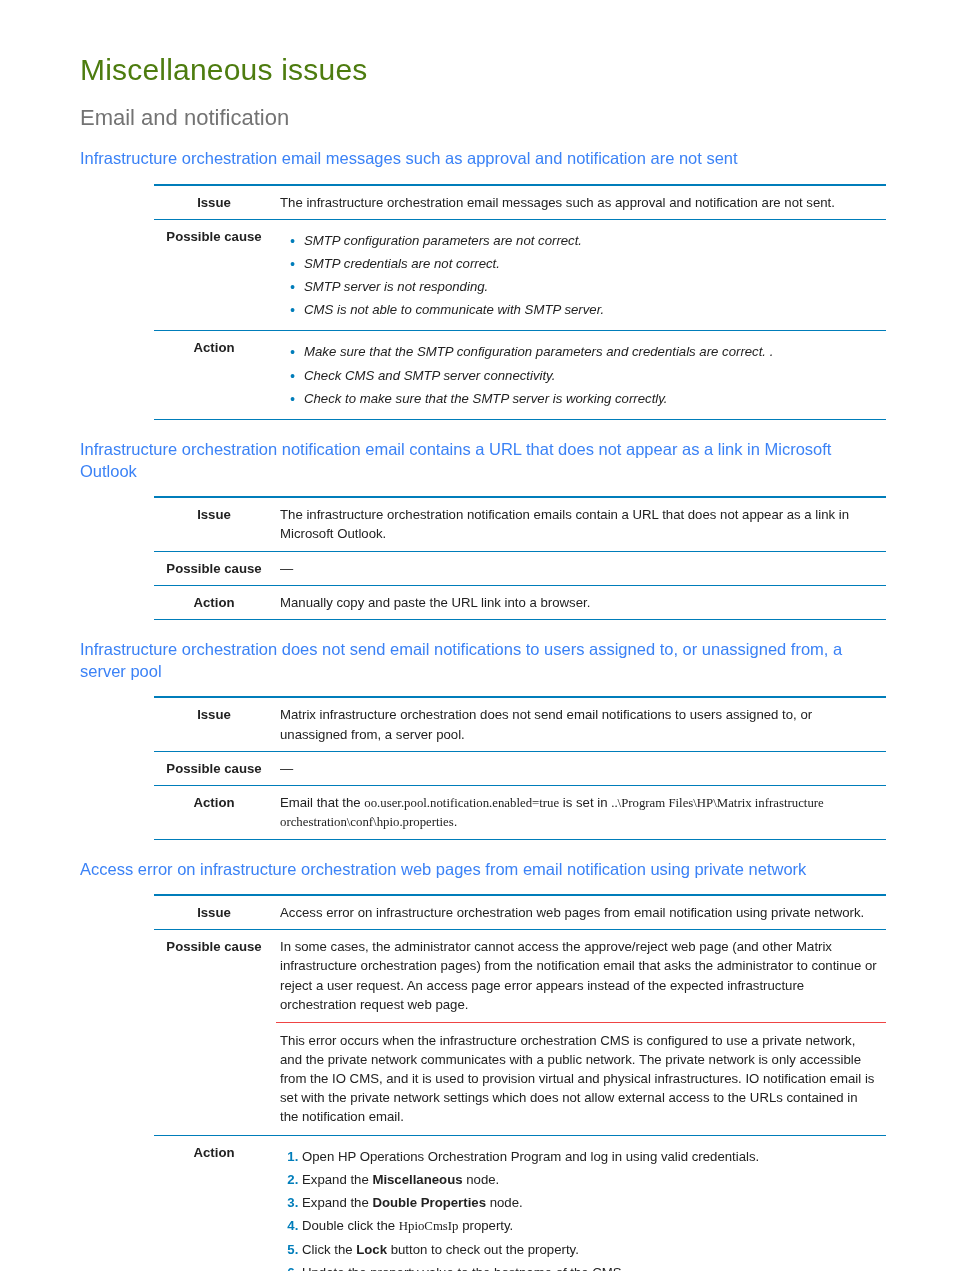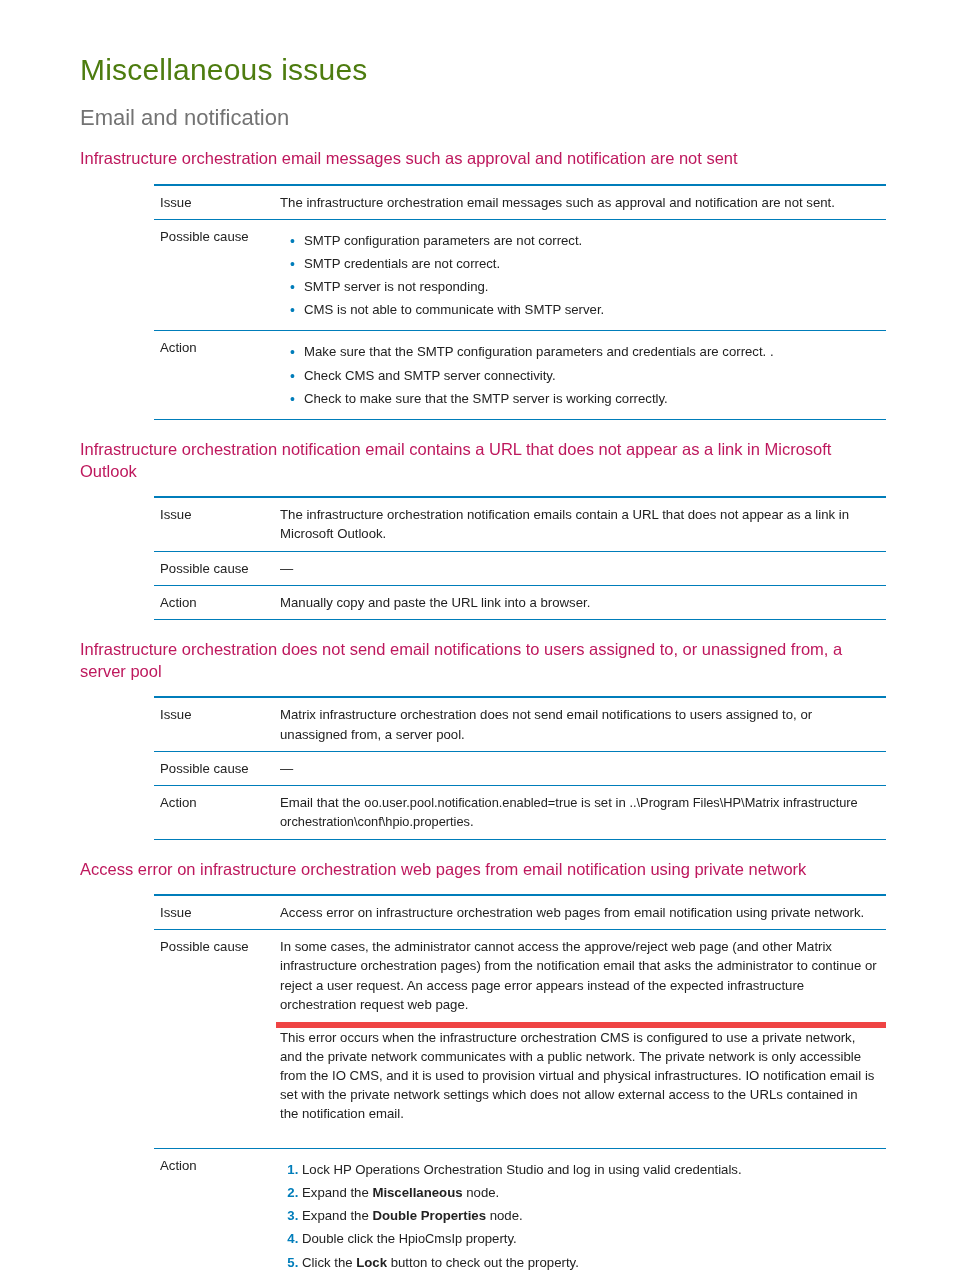--- a/index.html
+++ b/index.html
@@ -21,21 +21,21 @@
   }
   h2.section-title {
     font-weight: 300;
     font-size: 22px;
     color: #737373;
     margin: 6px 0 12px 0;
   }
   h3.sub-title {
     font-weight: 300;
     font-size: 16.5px;
-    color: #be185d;
+    color: #3b82f6;
     margin: 14px 0 14px 0;
     line-height: 1.35;
   }
   table.issue-table {
     border-collapse: collapse;
     margin-left: 74px;
     width: calc(100% - 74px);
     margin-bottom: 18px;
   }
   table.issue-table tr:first-child td {
@@ -43,59 +43,61 @@
   }
   table.issue-table td {
     border-top: 1px solid #007dba;
     border-bottom: 1px solid #007dba;
     padding: 7px 8px 7px 4px;
     vertical-align: top;
     font-size: 13.2px;
   }
   table.issue-table td.label {
     width: 108px;
-    font-weight: normal;
+    font-weight: bold;
     padding-left: 6px;
+    text-align: center;
   }
   ul.bullets {
     margin: 2px 0 2px 0;
     padding-left: 24px;
   }
   ul.bullets li {
     list-style: none;
     position: relative;
     padding: 2px 0;
+    font-style: italic;
   }
   ul.bullets li::before {
     content: "•";
     color: #007dba;
     position: absolute;
     left: -14px;
     font-size: 14px;
   }
   ol.steps {
     margin: 2px 0 2px 0;
     padding-left: 22px;
   }
   ol.steps li {
     padding: 2px 0;
   }
   ol.steps li::marker {
     color: #007dba;
     font-weight: bold;
   }
   .code {
-    font-family: Liberation Sans, sans-serif;
+    font-family: Liberation Serif, serif;
     font-size: 12.8px;
     text-align: center;
   }
   .subcell-divider {
-    border-top: 6px solid #ef4444;
-    margin: 8px -8px 24px -4px;
-    padding-top: 0;
+    border-top: 1px solid #ef4444;
+    margin: 8px -8px 8px -4px;
+    padding-top: 8px;
     padding-left: 4px;
     padding-right: 8px;
   }
 </style>
 </head>
 <body>
 
 <h1 class="page-title">Miscellaneous issues</h1>
 <h2 class="section-title">Email and notification</h2>
 
@@ -179,21 +181,21 @@
     <td class="label">Possible cause</td>
     <td style="padding-bottom:0;">
       <div>In some cases, the administrator cannot access the approve/reject web page (and other Matrix infrastructure orchestration pages) from the notification email that asks the administrator to continue or reject a user request. An access page error appears instead of the expected infrastructure orchestration request web page.</div>
       <div class="subcell-divider">This error occurs when the infrastructure orchestration CMS is configured to use a private network, and the private network communicates with a public network. The private network is only accessible from the IO CMS, and it is used to provision virtual and physical infrastructures. IO notification email is set with the private network settings which does not allow external access to the URLs contained in the notification email.</div>
     </td>
   </tr>
   <tr>
     <td class="label" style="border-bottom:none;">Action</td>
     <td style="border-bottom:none;">
       <ol class="steps">
-        <li>Lock HP Operations Orchestration Studio and log in using valid credentials.</li>
+        <li>Open HP Operations Orchestration Program and log in using valid credentials.</li>
         <li><span>Expand the </span><b>Miscellaneous</b><span> node.</span></li>
         <li><span>Expand the </span><b>Double Properties</b><span> node.</span></li>
         <li><span>Double click the </span><span class="code">HpioCmsIp</span><span> property.</span></li>
         <li><span>Click the </span><b>Lock</b><span> button to check out the property.</span></li>
         <li>Update the property value to the hostname of the CMS.</li>
       </ol>
     </td>
   </tr>
 </tbody>
   </table>

